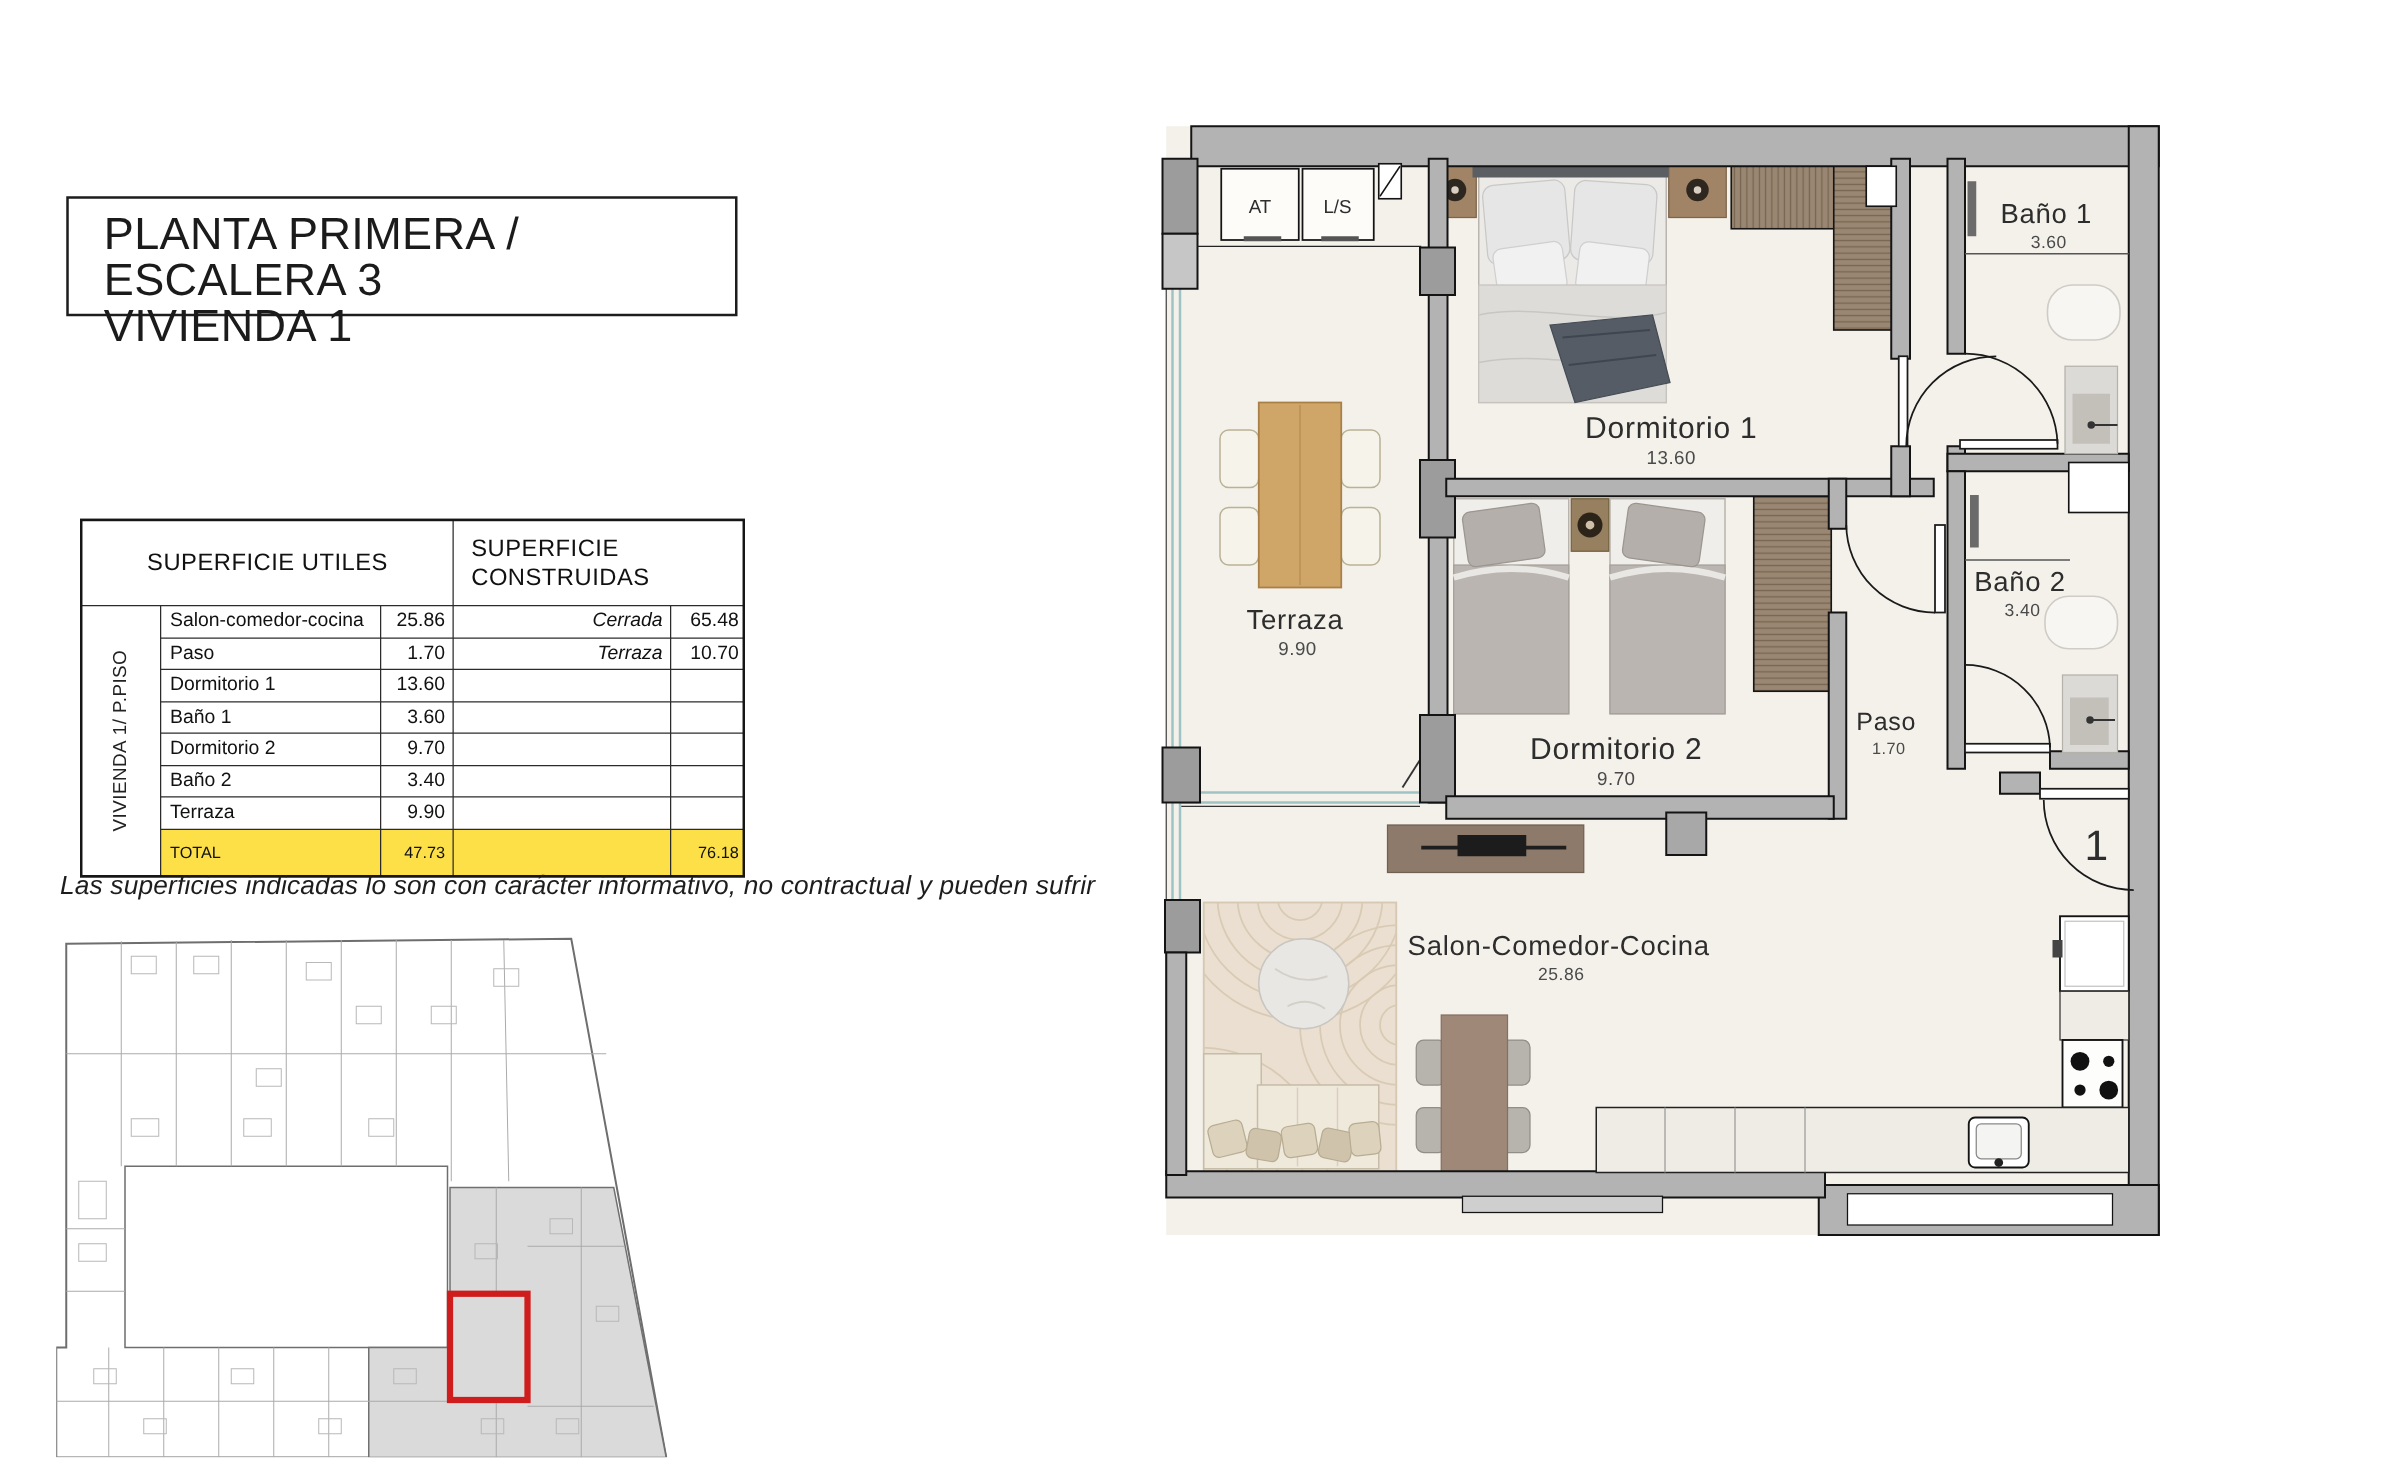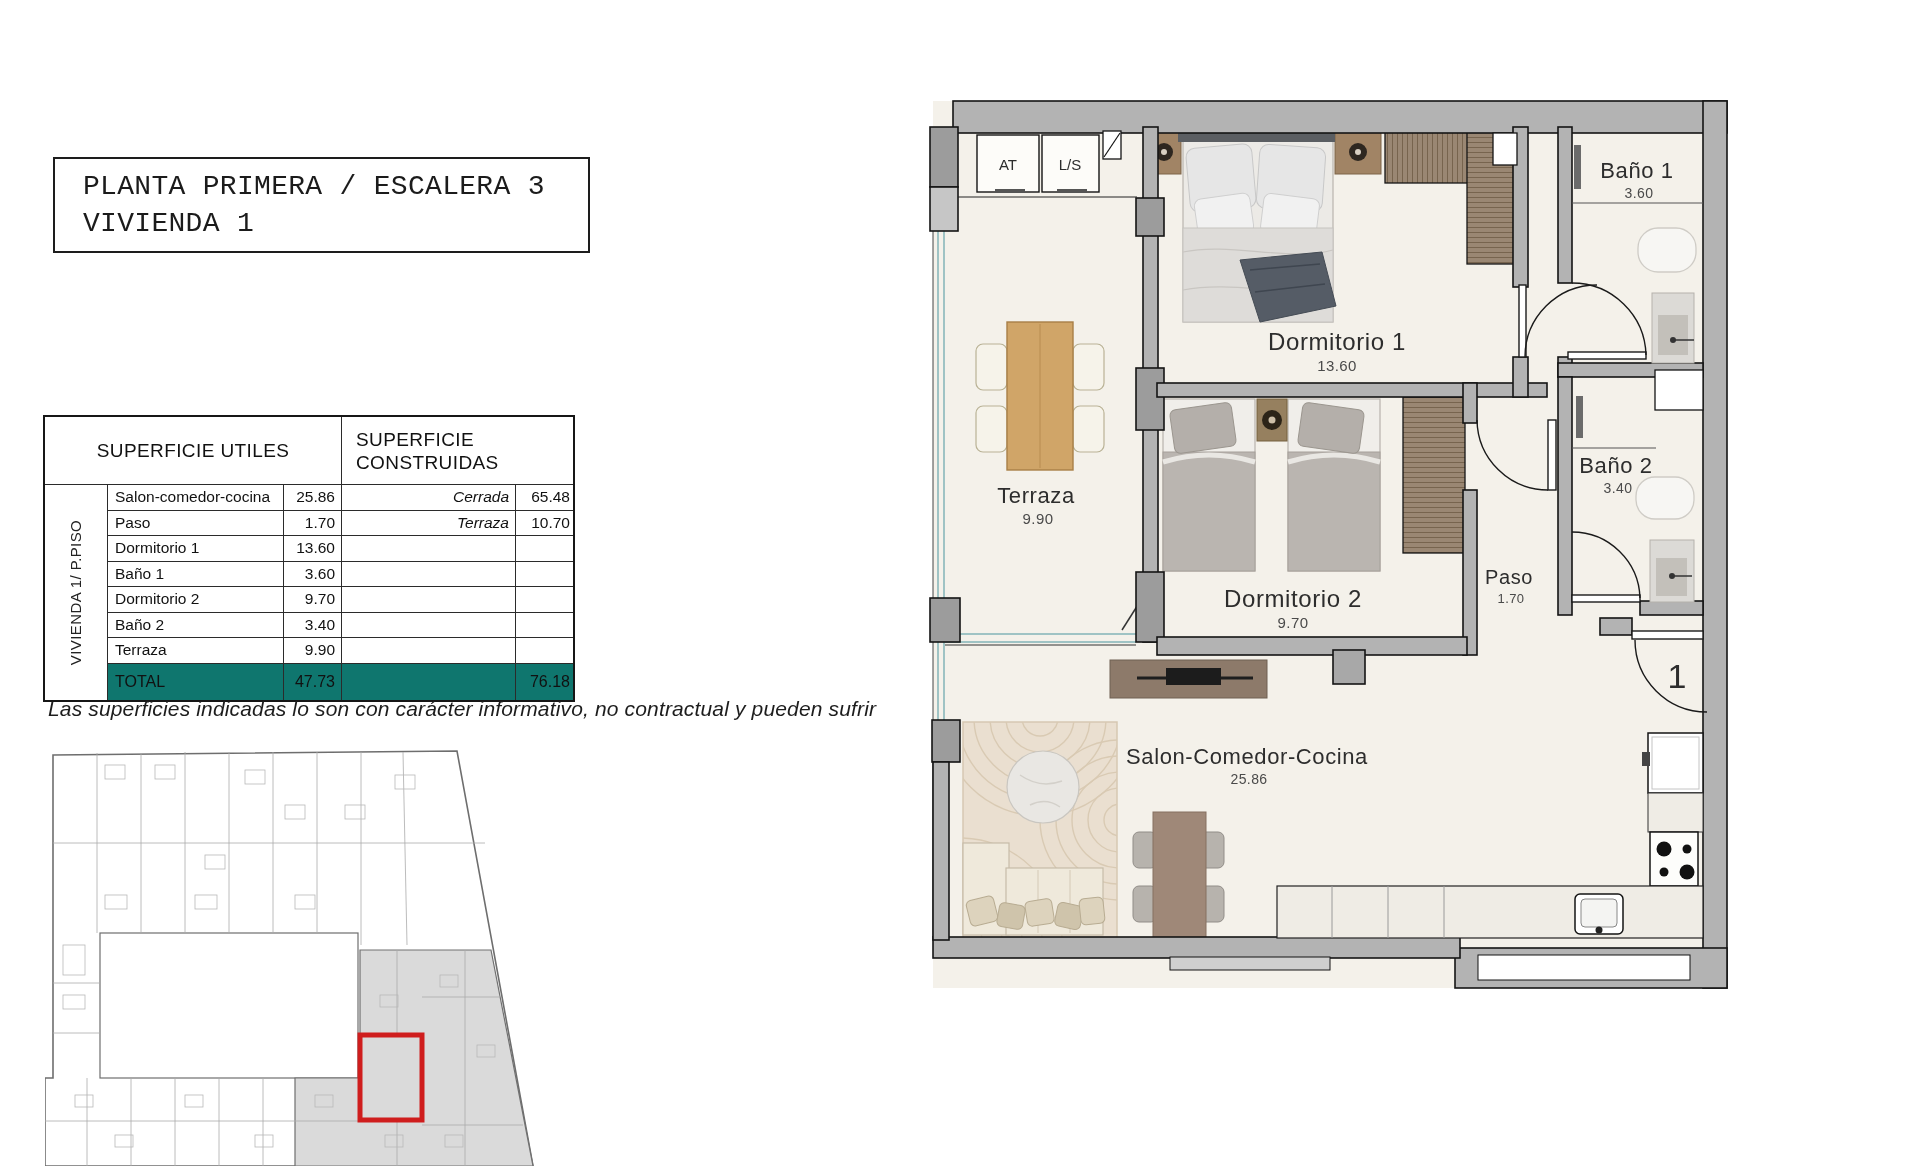--- a/index.html
+++ b/index.html
@@ -2,38 +2,38 @@
 <html><head>
 <meta charset="utf-8">
 <style>
   html,body{margin:0;padding:0;background:#fff;}
   #page{position:relative;width:1920px;height:1166px;background:#ffffff;
         font-family:"Liberation Sans",sans-serif;overflow:hidden;}
 
   
   .title-box{position:absolute;left:53px;top:157px;width:537px;height:96px;
     border:2px solid #1d1d1d;box-sizing:border-box;padding:9px 0 0 28px;color:#1b1b1b;}
-  .title-box div{font-size:28px;line-height:37px;letter-spacing:.3px;font-family:Liberation Mono, monospace;}
+  .title-box div{font-size:36px;line-height:37px;letter-spacing:.3px;}
 
   
-  .areas{position:absolute;left:43px;top:415px;background:#2b2b2b;border:2px solid #161616;
+  .areas{position:absolute;left:64px;top:415px;background:#2b2b2b;border:2px solid #161616;
     display:grid;grid-template-columns:62px 175px 57px 173px 57px;
     grid-template-rows:67px repeat(7,24.5px) 36px;gap:1px;color:#111;}
   .areas>div{background:#fff;display:flex;align-items:center;font-size:15.5px;box-sizing:border-box;}
   .areas .hL{grid-column:1/4;grid-row:1;justify-content:center;font-size:19px;letter-spacing:.4px;}
   .areas .hR{grid-column:4/6;grid-row:1;justify-content:center;text-align:left;
              font-size:19px;line-height:23px;padding:0 14px;letter-spacing:.4px;}
   .areas .rot{grid-column:1;grid-row:2/10;justify-content:center;}
   .areas .rot span{transform:rotate(-90deg);white-space:nowrap;font-size:15px;letter-spacing:.4px;color:#222;}
   .areas .n{grid-column:2;padding-left:7px;}
   .areas .v{grid-column:3;justify-content:flex-end;padding-right:6px;}
   .areas .rn{grid-column:4;justify-content:flex-end;padding-right:6px;font-style:italic;}
   .areas .rv{grid-column:5;justify-content:flex-end;padding-right:3px;}
   .r1{grid-row:2}.r2{grid-row:3}.r3{grid-row:4}.r4{grid-row:5}.r5{grid-row:6}.r6{grid-row:7}.r7{grid-row:8}.r8{grid-row:9}
-  .areas .tot{background:#0f766e;font-size:16px;}
+  .areas .tot{background:#fde047;font-size:13px;}
 
   
   .disclaimer{position:absolute;left:48px;top:699px;font-size:21px;line-height:19.5px;
     color:#1d1d1d;letter-spacing:.15px;font-style:italic;}
 
   
   .minimap{position:absolute;left:45px;top:745px;width:615px;height:421px;}
   .mainplan{position:absolute;left:928px;top:85px;width:817px;height:915px;}
   svg text{font-family:"Liberation Sans",sans-serif;fill:#2d2d2d;}
   .room-name{letter-spacing:.6px;}

